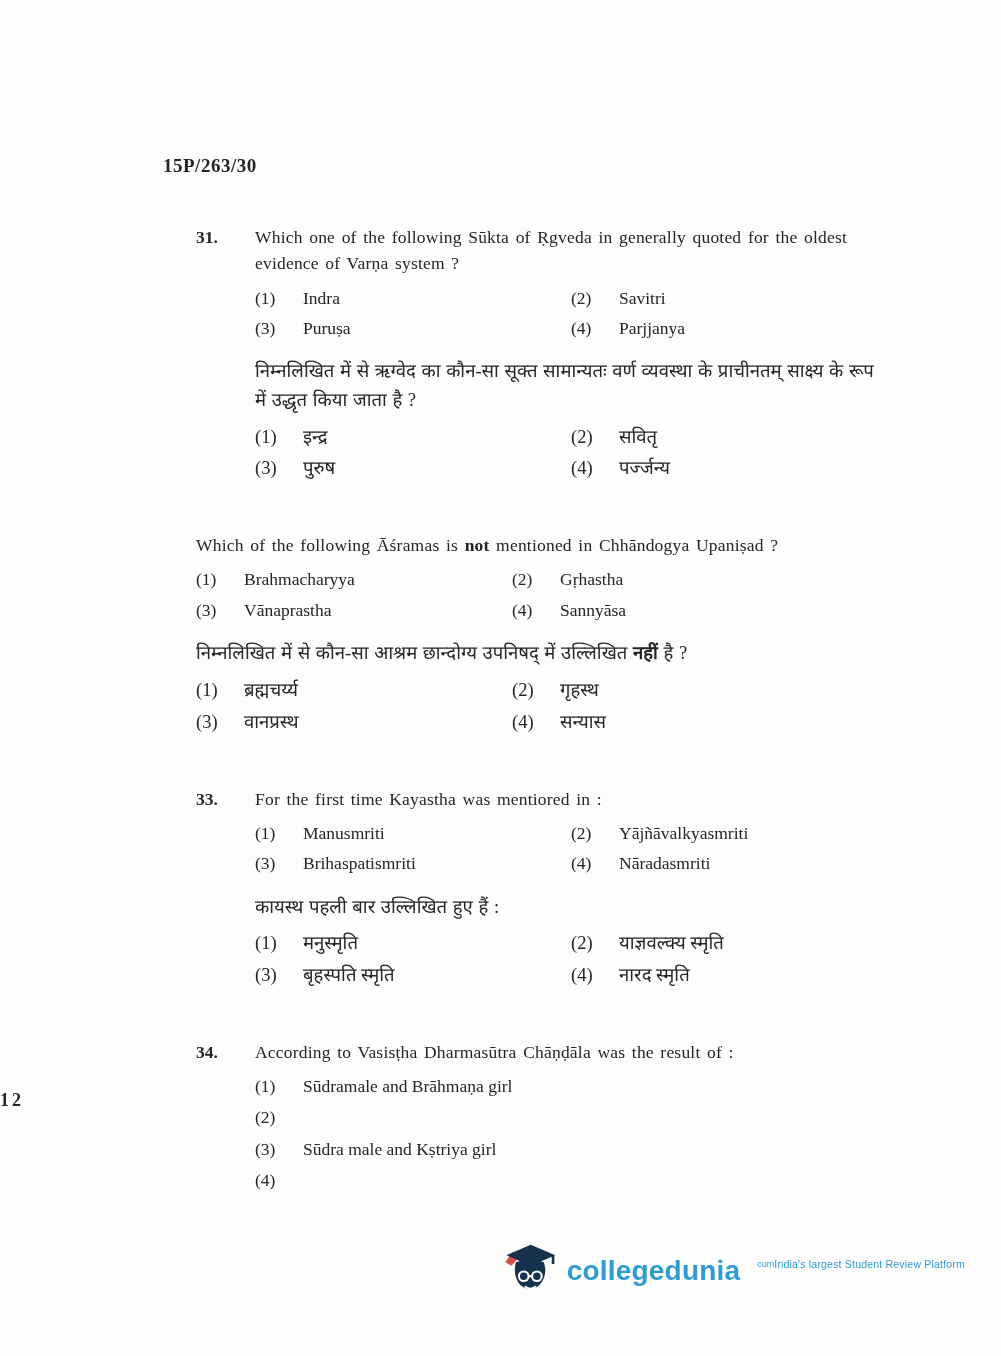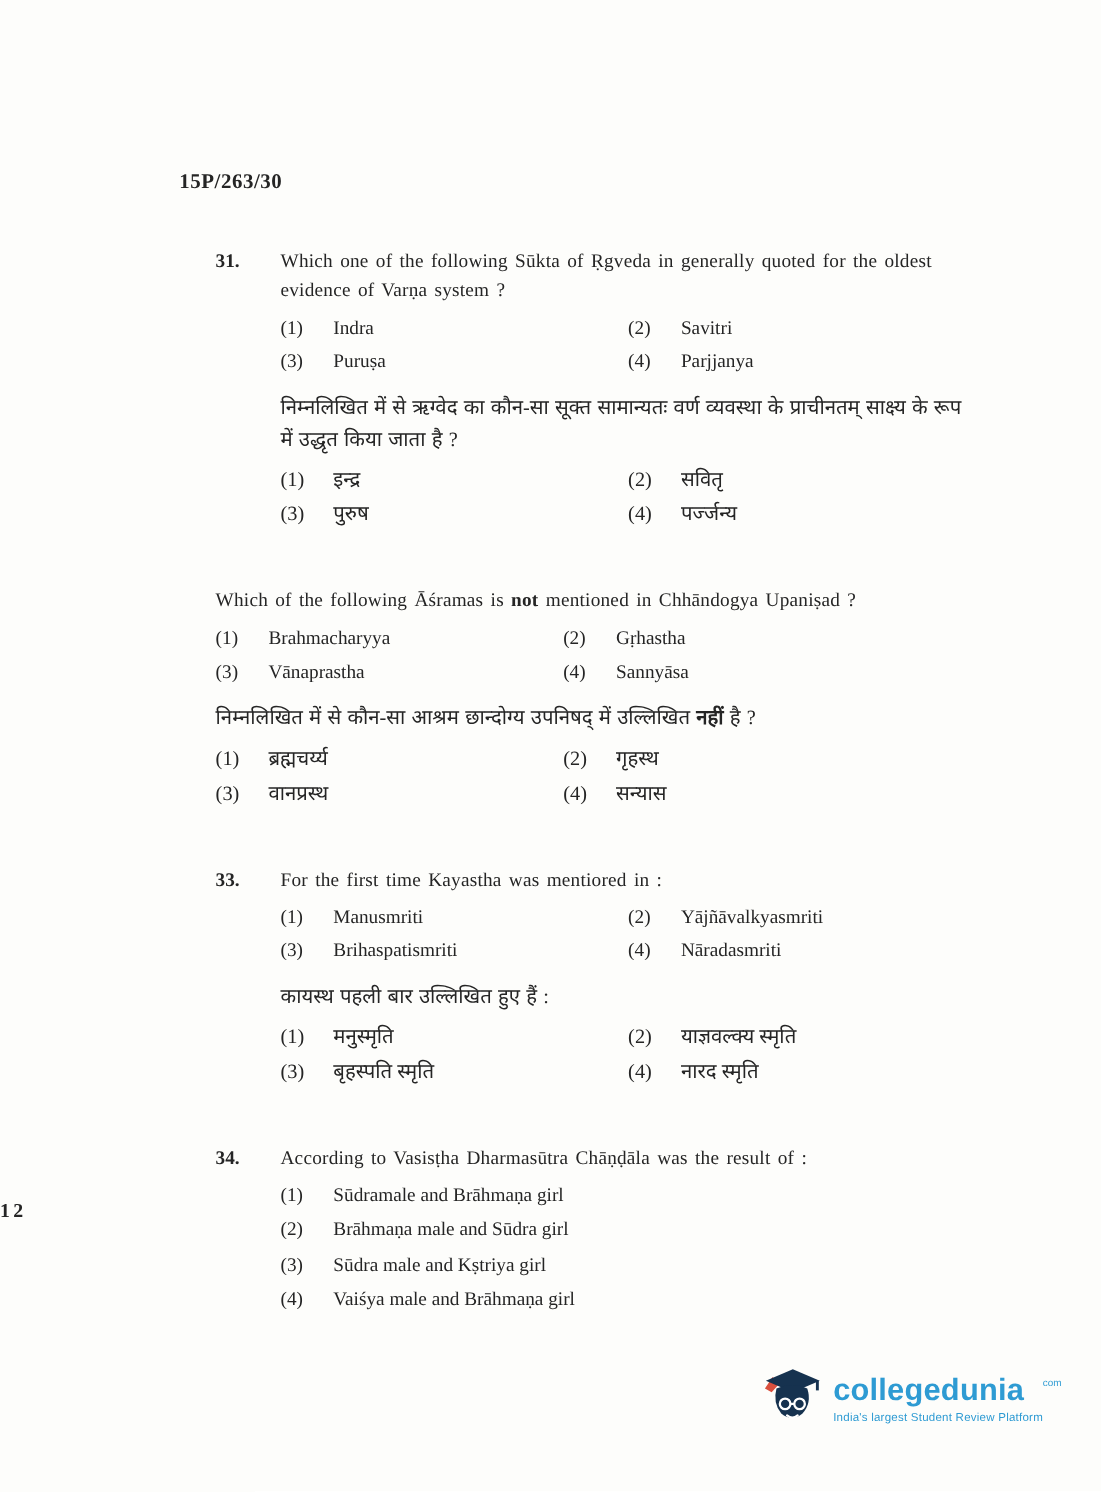--- a/index.html
+++ b/index.html
@@ -46,21 +46,21 @@
   .page-number {
     position:absolute; left:0; width:100%; top:1090px;
     font-weight:700; font-size:18px; letter-spacing:3px;
   }
   .brand {
     position:absolute; right:36px; top:1243px;
     display:flex; align-items:center; gap:10px;
     font-family:"Liberation Sans", sans-serif;
   }
   .brand-icon { width:56px; height:56px; flex:0 0 56px; }
-  .brand-textcol { display:flex; flex-direction:column; }
+  .brand-textcol { display:flex; flex-direction:row; }
   .brand-nameline { display:flex; align-items:flex-start; }
   .brand-name {
     font-size:28px; font-weight:600; color:#2e9bd3; letter-spacing:0.2px;
   }
   .brand-suffix {
     font-size:9px; color:#2e9bd3; margin-top:4px; margin-left:17px;
   }
   .brand-tagline {
     font-size:10.5px; color:#2e9bd3; margin-top:3px; letter-spacing:0.2px;
   }
@@ -223,29 +223,27 @@
         <div class="qtext">
           <span>According to Vasisṭha Dharmasūtra Chāṇḍāla was the result of :</span>
         </div>
         <div class="opts single">
           <div class="opt">
               <span class="onum">(1)</span>
               <span>Sūdramale and Brāhmaṇa girl</span>
             </div>
           <div class="opt">
               <span class="onum">(2)</span>
-              <span>Brāhmaṇa male and Sūdra girl</span>
             </div>
           <div class="opt">
               <span class="onum">(3)</span>
               <span>Sūdra male and Kṣtriya girl</span>
             </div>
           <div class="opt">
               <span class="onum">(4)</span>
-              <span>Vaiśya male and Brāhmaṇa girl</span>
             </div>
         </div>
       </div>
     </div>
 
   </div>
 
   <div class="page-number">12</div>
 
   <div class="brand">

